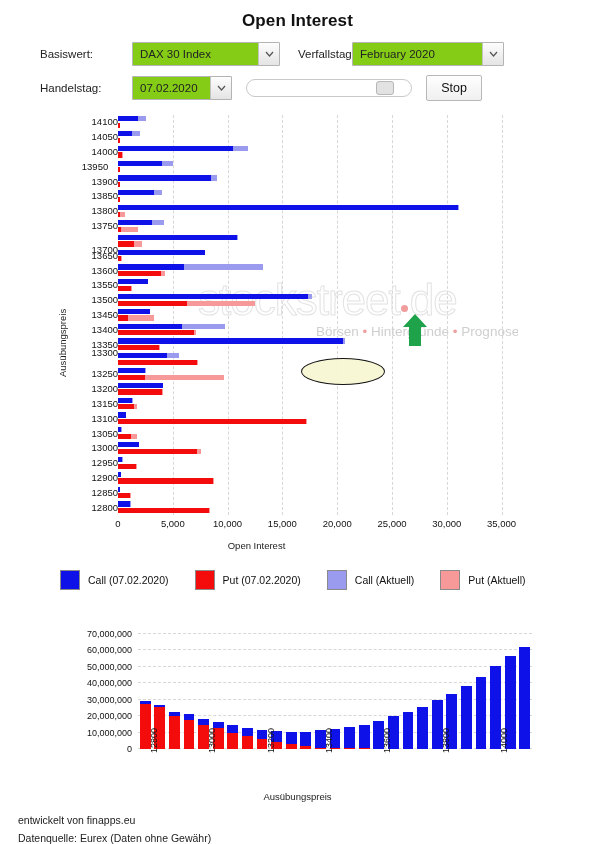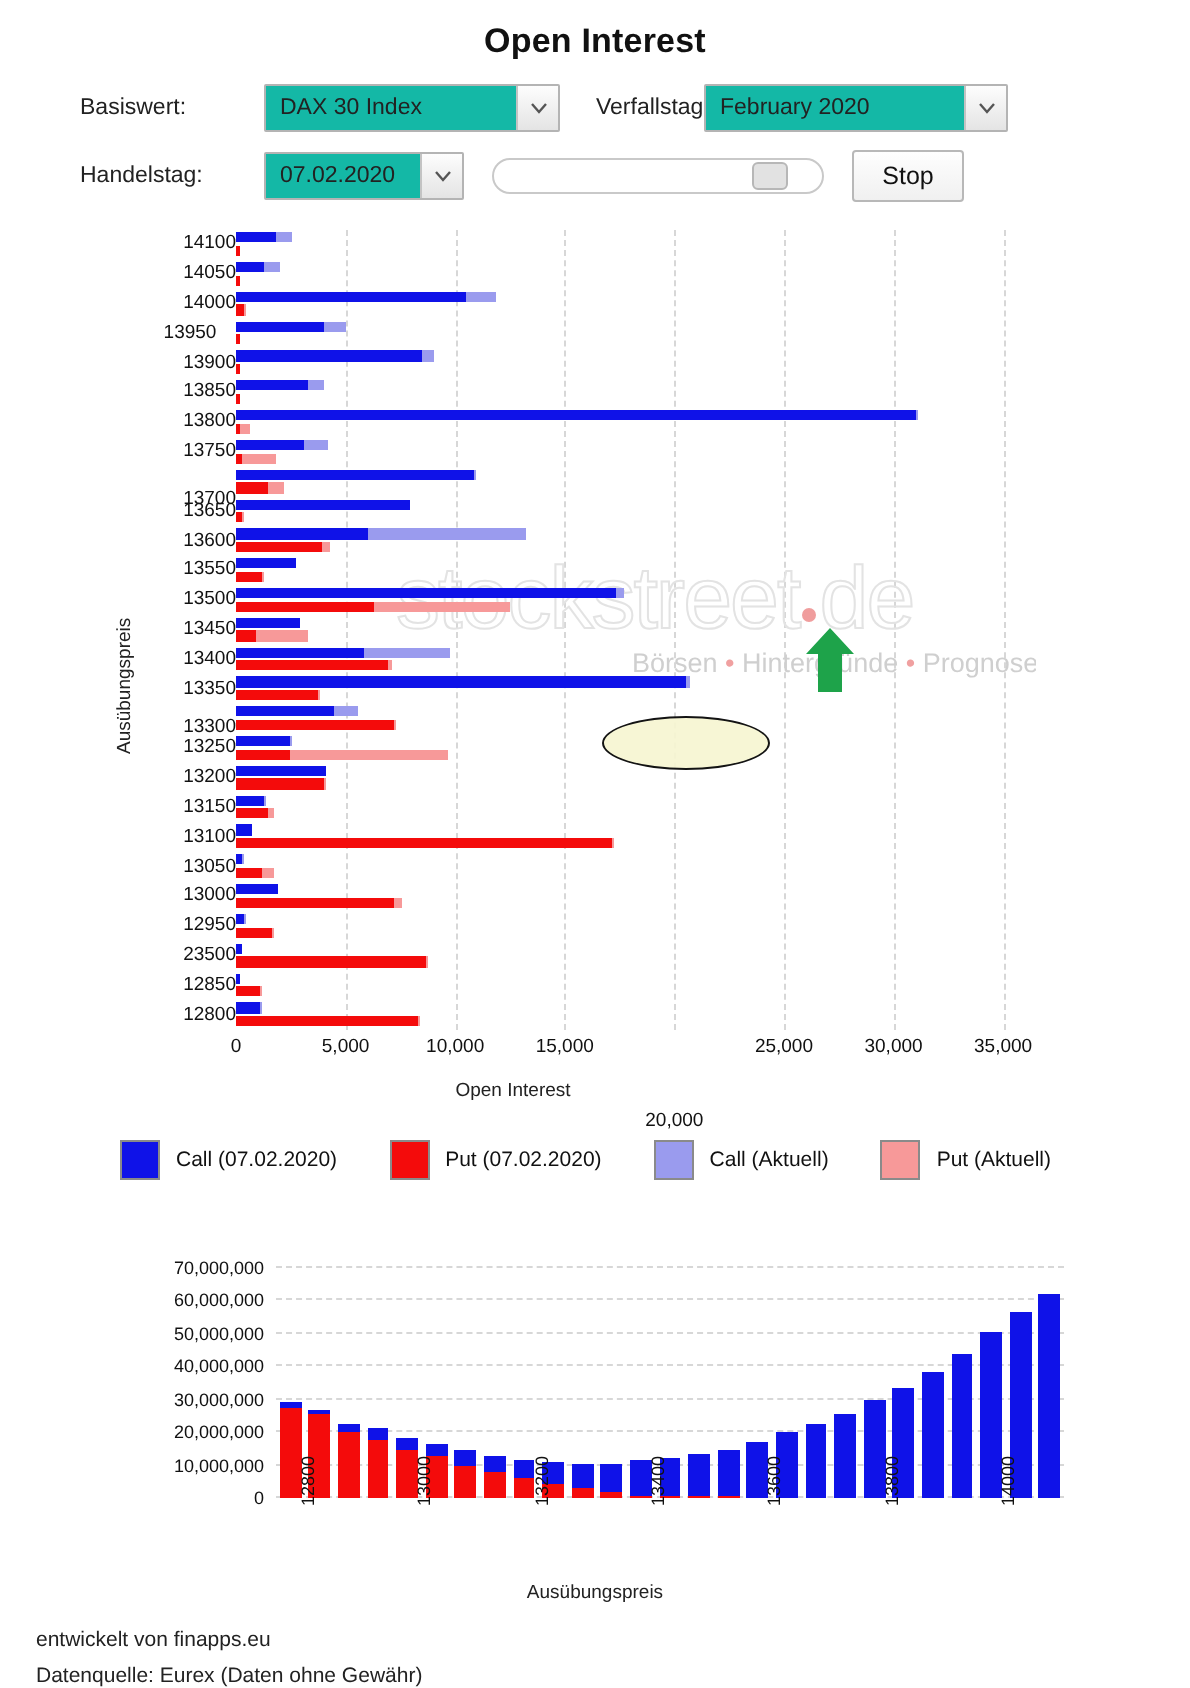--- a/index.html
+++ b/index.html
@@ -27,21 +27,21 @@
   .ctrl-row { display:flex; align-items:center; height:30px; margin-bottom:4px; }
   .ctrl-label { font-size:11.5px; color:#222; }
   .lbl-basiswert { width:92px; }
   .lbl-handelstag { width:92px; }
   .lbl-verfallstag { width:72px; padding-left:18px; }
 
   .select {
     position:relative;
     height:24px;
     border:1px solid #b4b4b4;
-    background:#14b8a6;
+    background:#84cc16;
     display:flex; align-items:center;
     font-size:11.5px;
     color:#222;
     padding-left:7px;
     border-radius:1px;
   }
   .select .arrowbox {
     position:absolute; right:0; top:0;
     width:21px; height:100%;
     background:linear-gradient(#fdfdfd,#e4e4e4);
@@ -304,38 +304,38 @@
         <div class="ytick" style="top: 91.2963px;">13800</div>
         <div class="ytick" style="top: 106.111px;">13750</div>
         <div class="ytick" style="top: 130px;">13700</div>
         <div class="ytick" style="top: 135.741px;">13650</div>
         <div class="ytick" style="top: 150.556px;">13600</div>
         <div class="ytick" style="top: 165.37px;">13550</div>
         <div class="ytick" style="top: 180.185px;">13500</div>
         <div class="ytick" style="top: 195px;">13450</div>
         <div class="ytick" style="top: 209.815px;">13400</div>
         <div class="ytick" style="top: 224.63px;">13350</div>
-        <div class="ytick" style="top: 244px;">13300</div>
+        <div class="ytick" style="top: 233px;">13300</div>
         <div class="ytick" style="top: 254.259px;">13250</div>
         <div class="ytick" style="top: 269.074px;">13200</div>
         <div class="ytick" style="top: 283.889px;">13150</div>
         <div class="ytick" style="top: 298.704px;">13100</div>
         <div class="ytick" style="top: 313.519px;">13050</div>
         <div class="ytick" style="top: 328.333px;">13000</div>
         <div class="ytick" style="top: 343.148px;">12950</div>
-        <div class="ytick" style="top: 357.963px;">23500</div>
+        <div class="ytick" style="top: 357.963px;">12900</div>
         <div class="ytick" style="top: 372.778px;">12850</div>
         <div class="ytick" style="top: 387.593px;">12800</div>
       </div>
     <div class="xticks-row" id="main-xticks">
         <div class="xtick" style="left: 0px;">0</div>
         <div class="xtick" style="left: 54.7945px;">5,000</div>
         <div class="xtick" style="left: 109.589px;">10,000</div>
         <div class="xtick" style="left: 164.384px;">15,000</div>
-        <div class="xtick" style="left: 219.178px; margin-top: 37px;">20,000</div>
+        <div class="xtick" style="left: 219.178px;">20,000</div>
         <div class="xtick" style="left: 273.973px;">25,000</div>
         <div class="xtick" style="left: 328.767px;">30,000</div>
         <div class="xtick" style="left: 383.562px;">35,000</div>
       </div>
 
     <div id="plot-main">
       <div id="main-grid">
           <div class="gridv" style="left: 54.7945px;"></div>
           <div class="gridv" style="left: 109.589px;"></div>
           <div class="gridv" style="left: 164.384px;"></div>

